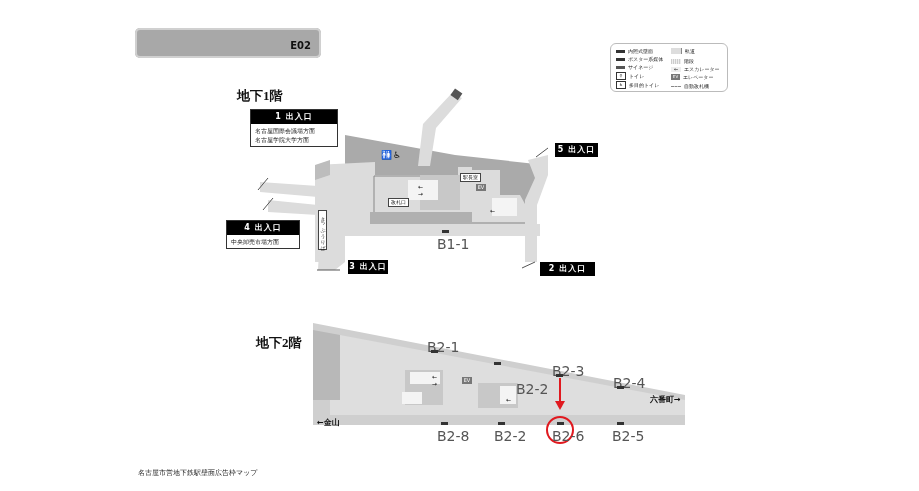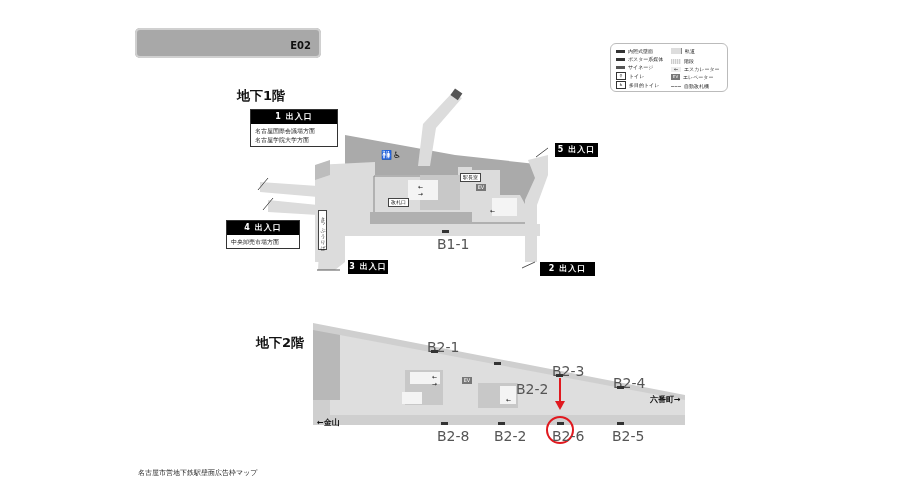--- a/index.html
+++ b/index.html
@@ -5,21 +5,21 @@
   html,body{margin:0;padding:0;background:#ffffff;}
   body{width:919px;height:491px;position:relative;overflow:hidden;font-family:"DejaVu Sans",sans-serif;color:#111;}
   .abs{position:absolute;}
   .title-box{left:135px;top:28px;width:186px;height:30px;background:#a8a8a8;border-radius:5px;box-shadow:0 0 0 2px #d0d0d0 inset;}
   .title-text{left:12px;top:4px;font-size:17px;font-weight:bold;letter-spacing:1px;color:#111;white-space:nowrap;}
   .title-code{right:10px;top:12px;font-size:10px;font-weight:bold;color:#111;}
   .legend{left:610px;top:43px;width:116px;height:47px;border:1px solid #bbb;border-radius:6px;background:#fff;}
   .leg-row{position:absolute;font-size:5px;color:#222;white-space:nowrap;display:flex;align-items:center;gap:3px;}
   .leg-sw{display:inline-block;width:9px;height:3px;background:#333;}
   .leg-box{display:inline-block;width:8px;height:6px;border:1px solid #333;background:#fff;font-size:4px;line-height:6px;text-align:center;}
-  .floor-label{font-size:13px;font-weight:bold;color:#111;}
+  .floor-label{font-size:13px;font-weight:bold;color:#111;font-family:Liberation Serif, serif;}
   .exit-head{background:#000000;color:#fff;font-size:8px;font-weight:bold;text-align:center;height:14px;line-height:14px;letter-spacing:1px;}
   .exit-card{border:1px solid #333;background:#fff;}
   .exit-sub{font-size:6px;color:#222;padding:2px 4px;line-height:9px;white-space:nowrap;}
   .ad-label{font-size:14px;color:#555;white-space:nowrap;}
   .ad-mark{width:7px;height:3px;background:#333;}
   .dir{font-size:8px;font-weight:bold;color:#111;white-space:nowrap;}
   .small-sign{font-size:5px;border:1px solid #444;background:#fff;padding:0 2px;line-height:7px;white-space:nowrap;}
   .ev{font-size:5px;background:#777;color:#fff;width:10px;height:7px;line-height:7px;text-align:center;}
   .footer{left:138px;top:468px;font-size:7px;color:#222;white-space:nowrap;}
   svg{position:absolute;left:0;top:0;}

